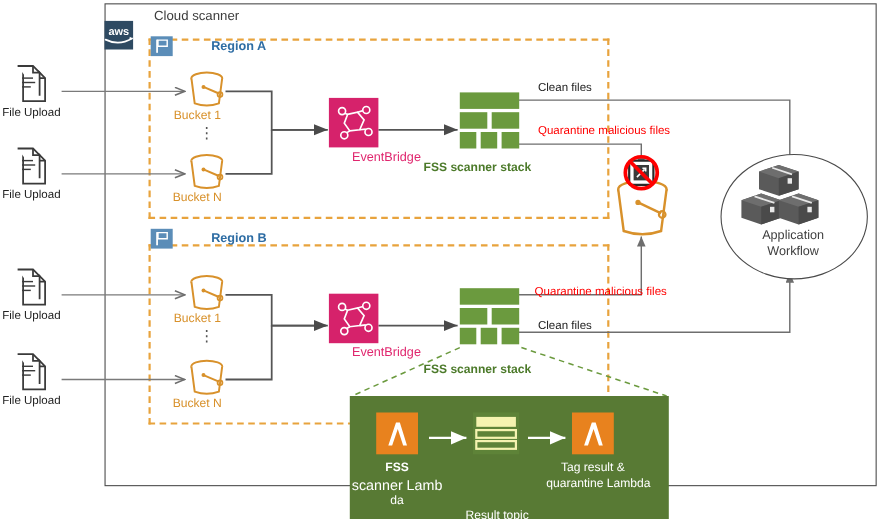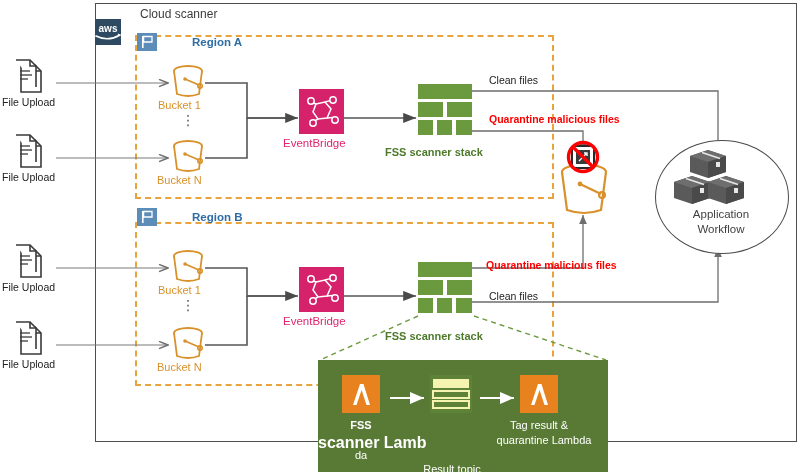--- a/index.html
+++ b/index.html
@@ -1,23 +1,23 @@
 <!DOCTYPE html>
 <html><head>
 <meta charset="utf-8">
 <style>
   html,body{margin:0;padding:0;background:#ffffff;}
   body{width:799px;height:472px;font-family:"Liberation Sans",sans-serif;position:relative;overflow:hidden;}
   #stage{position:absolute;left:0;top:0;width:799px;height:472px;}
   .abs{position:absolute;}
   .lbl{font-size:11px;color:#222222;white-space:nowrap;line-height:1.15;}
   .lbl-orange{color:#D8912B;}
-  .lbl-pink{color:#E0266E;}
+  .lbl-pink{color:#E0266E;margin-left:37px;}
   .lbl-green{color:#4C7A2A;font-weight:bold;text-align:center;}
-  .lbl-red{color:#FF0000;font-weight:bold;}
+  .lbl-red{color:#FF0000;font-weight:normal;}
   .lbl-blue{color:#2E6DA4;font-weight:bold;padding-left:32px;}
   .lbl-white{color:#ffffff;}
   .lbl-dark{color:#3F3F3F;}
   .center{text-align:center;}
   svg{display:block;overflow:visible;}
   .cloud-box{border:1.5px solid #4D4D4D;background:transparent;}
   .region-box{border:2px dashed #E8A33D;background:transparent;}
   .aws-badge{background:#2E4A62;display:flex;align-items:center;justify-content:center;}
   .detail-box{background:#587A34;}
   .appcircle{border:1.5px solid #4A4A4A;border-radius:50%;background:#ffffff;}
@@ -329,21 +329,21 @@
     <line x1="162" y1="38" x2="196" y2="38" stroke="#ffffff" stroke-width="2" marker-end="url(#arrW2)"></line>
   </svg>
 
   <div class="abs" style="left:342px;top:375px;">
     <svg width="38" height="38" viewBox="0 0 38 38">
       <rect x="0" y="0" width="38" height="38" fill="#E8821E"></rect>
       <path d="M11 30 L18 9 L21.5 9 L28 30 L24.5 30 L19.6 15 L14.5 30 Z" fill="#ffffff"></path>
     </svg>
   </div>
   <div class="abs lbl lbl-white center" style="left:325px;top:419px;width:72px;font-size:11px;font-weight:bold;">FSS</div>
-  <div class="abs lbl lbl-white center" style="left:318px;top:434px;width:86px;font-size:16px;font-weight:bold;">scanner  Lamb</div>
+  <div class="abs lbl lbl-white center" style="left:318px;top:434px;width:86px;font-size:13px;">scanner  Lamb</div>
   <div class="abs lbl lbl-white center" style="left:325px;top:449px;width:72px;font-size:11px;">da</div>
 
   <div class="abs" style="left:430px;top:375px;">
     <svg width="42" height="38" viewBox="0 0 42 38">
       <rect x="0" y="0" width="42" height="38" fill="#5E8338"></rect>
       <rect x="3" y="4" width="36" height="9" fill="#F5F3B0"></rect>
       <rect x="3" y="16" width="36" height="7" fill="none" stroke="#F5F3B0" stroke-width="2"></rect>
       <rect x="3" y="26" width="36" height="7" fill="none" stroke="#F5F3B0" stroke-width="2"></rect>
     </svg>
   </div>

